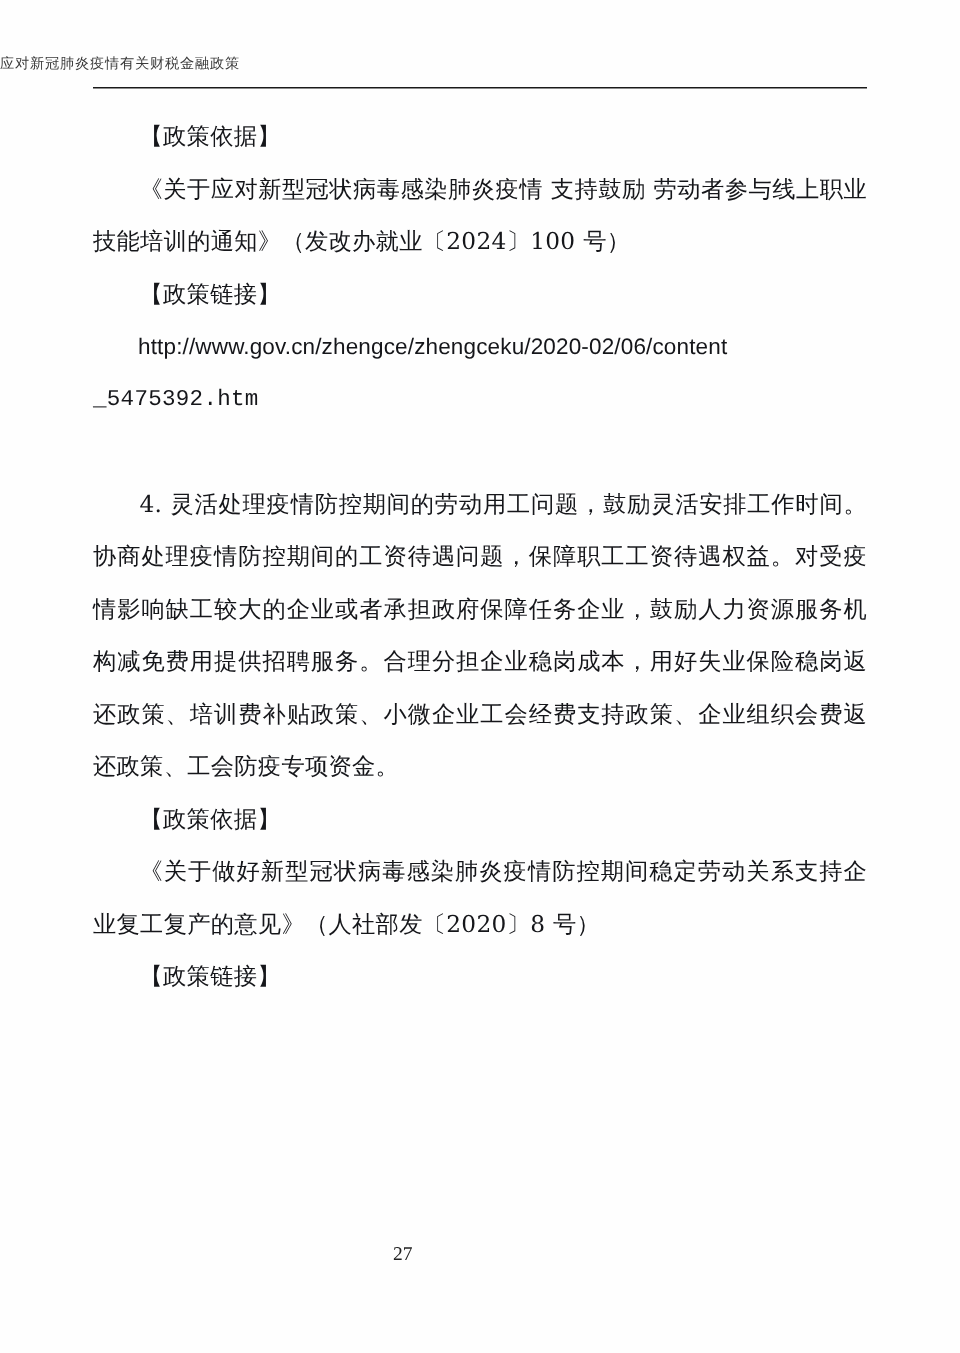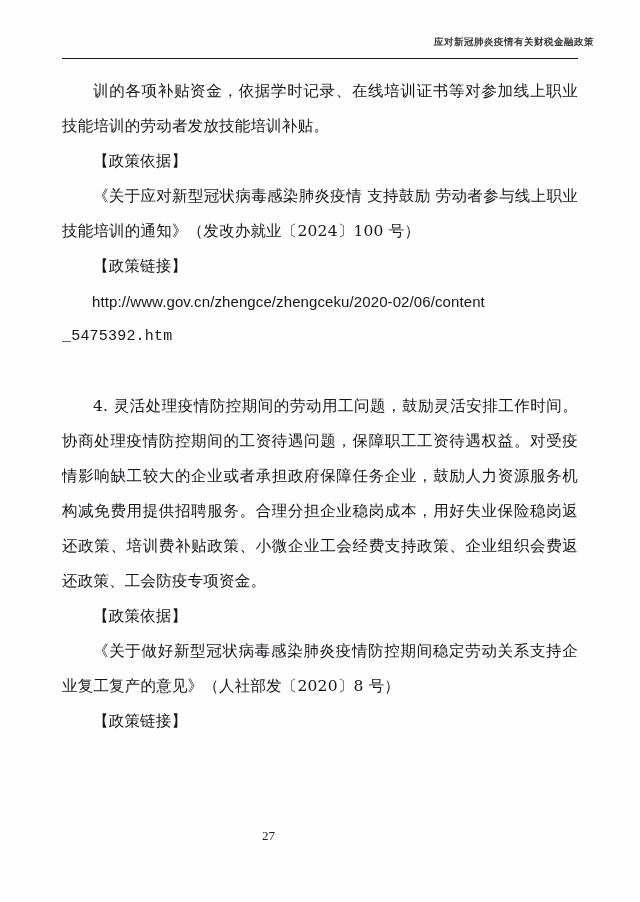--- a/index.html
+++ b/index.html
@@ -24,26 +24,26 @@
     top: 0;
     width: 640px;
     height: 902px;
     background: #fefefe;
   }
   .header {
     position: absolute;
     left: 0;
     top: 36px;
     width: 594px;
-    text-align: right;
+    text-align: left;
     font-family: "DejaVu Serif", serif;
     font-size: 9.5px;
     letter-spacing: 0.5px;
     color: #3a3a3a;
-    font-weight: bold;
+    font-weight: normal;
   }
   .header-rule {
     position: absolute;
     left: 62px;
     top: 58px;
     width: 516px;
     height: 1px;
     background: #1a1a1a;
   }
   .content {
@@ -96,21 +96,20 @@
 </head>
 <body>
 
 <div class="page">
   <div class="page-inner">
 
     <div class="header">应对新冠肺炎疫情有关财税金融政策</div>
     <div class="header-rule"></div>
 
     <div class="content">
-      <p class="indent">训的各项补贴资金，依据学时记录、在线培训证书等对参加线上职业技能培训的劳动者发放技能培训补贴。</p>
       <p class="tag">【政策依据】</p>
       <p class="indent">《关于应对新型冠状病毒感染肺炎疫情 支持鼓励 劳动者参与线上职业技能培训的通知》（发改办就业〔2024〕100 号）</p>
       <p class="tag">【政策链接】</p>
       <p class="url">http://www.gov.cn/zhengce/zhengceku/2020-02/06/content</p>
       <p class="url-cont">_5475392.htm</p>
       <div class="gap"></div>
       <p class="indent">4. 灵活处理疫情防控期间的劳动用工问题，鼓励灵活安排工作时间。协商处理疫情防控期间的工资待遇问题，保障职工工资待遇权益。对受疫情影响缺工较大的企业或者承担政府保障任务企业，鼓励人力资源服务机构减免费用提供招聘服务。合理分担企业稳岗成本，用好失业保险稳岗返还政策、培训费补贴政策、小微企业工会经费支持政策、企业组织会费返还政策、工会防疫专项资金。</p>
       <p class="tag">【政策依据】</p>
       <p class="indent">《关于做好新型冠状病毒感染肺炎疫情防控期间稳定劳动关系支持企业复工复产的意见》（人社部发〔2020〕8 号）</p>
       <p class="tag">【政策链接】</p>

